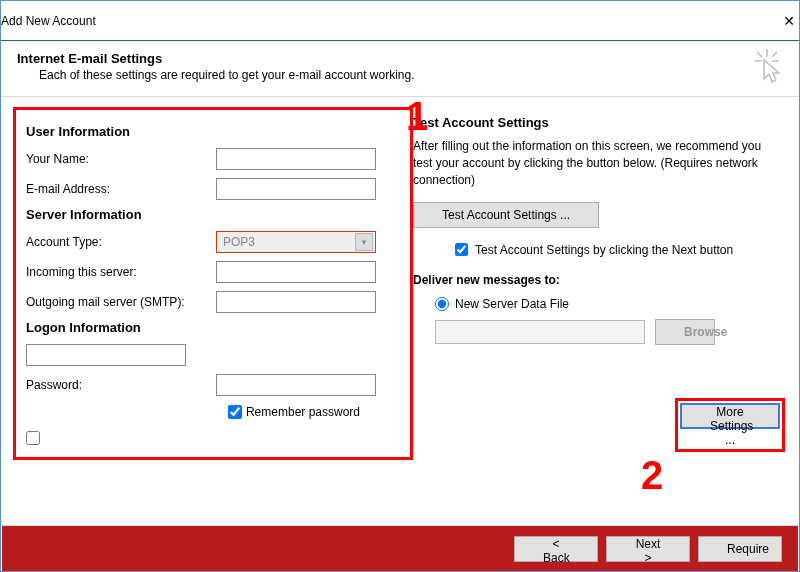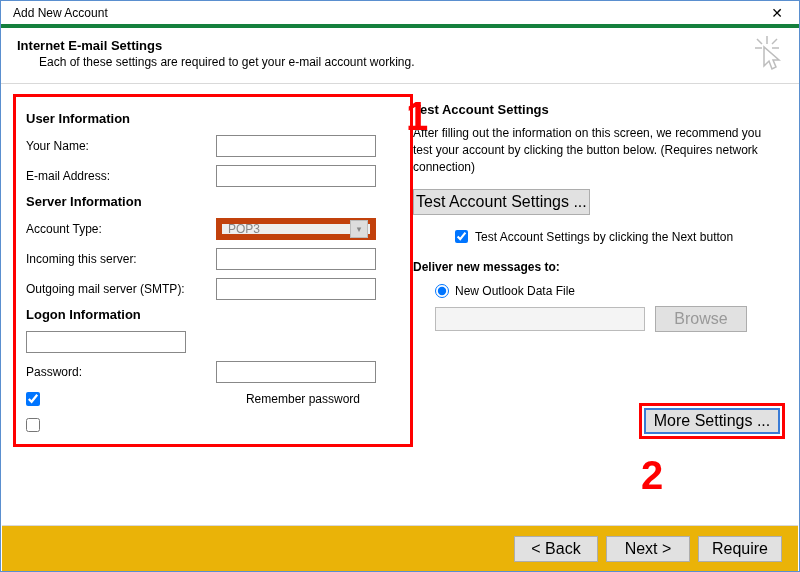--- a/index.html
+++ b/index.html
@@ -15,26 +15,26 @@
     position: relative;
   }
   .dialog {
     width: 800px;
     height: 572px;
     border: 1px solid #5a8fcf;
     background: #fff;
     position: relative;
   }
   .titlebar {
-    height: 27px;
-    border-bottom: 4px solid #15803d;
+    height: 40px;
+    border-bottom: 1px solid #15803d;
     display: flex;
     align-items: center;
     justify-content: space-between;
-    padding: 0 12px;
+    padding: 0 0;
     font-size: 12px;
   }
   .close-x {
     font-size: 14px;
     font-family: Arial, sans-serif;
     cursor: default;
     padding: 0 4px;
   }
   .header {
     padding: 10px 16px 14px 16px;
@@ -94,21 +94,21 @@
     width: 160px;
     height: 22px;
     border: 1px solid #888;
     padding: 0 4px;
     font-size: 12px;
     font-family: inherit;
   }
   .select-disabled {
     width: 160px;
     height: 22px;
-    border: 6px solid #c2410c;
+    border: 1px solid #c2410c;
     background: #eee;
     color: #888;
     display: flex;
     align-items: center;
     justify-content: space-between;
     padding: 0 2px 0 6px;
     font-size: 12px;
   }
   .select-disabled .chev {
     width: 18px;
@@ -122,21 +122,21 @@
     color: #888;
   }
   .checkbox-row {
     display: flex;
     align-items: center;
     gap: 4px;
     margin-top: 4px;
     font-size: 12px;
   }
   .checkbox-row.centered {
-    justify-content: space-between;
+    justify-content: flex-end;
     padding-right: 40px;
     margin-top: 8px;
   }
   .checkbox-row input[type=checkbox] {
     width: 14px;
     height: 14px;
     margin: 0;
   }
   .right-title {
     font-weight: bold;
@@ -146,23 +146,23 @@
   .right-text {
     font-size: 12px;
     line-height: 1.4;
     margin-bottom: 14px;
     padding-right: 8px;
   }
   .btn {
     height: 26px;
     border: 1px solid #adadad;
     background: #e1e1e1;
-    font-size: 16px;
+    font-size: 12px;
     font-family: inherit;
-    padding: 0 2px;
+    padding: 0 28px;
     cursor: default;
   }
   .btn:disabled {
     color: #999;
   }
   .deliver-title {
     font-weight: bold;
     font-size: 12px;
     margin-top: 14px;
     margin-bottom: 10px;
@@ -188,32 +188,33 @@
     margin-top: 6px;
   }
   .existing-wrap input[type=text] {
     width: 210px;
     height: 24px;
     border: 1px solid #bbb;
     background: #f4f4f4;
   }
   .existing-wrap .btn {
     color: #999;
-    width: 92px;
+    width: 60px;
+    font-weight: bold;
   }
   .more-wrap {
     position: absolute;
     right: 2px;
     bottom: 8px;
     border: 3px solid #f00;
     padding: 2px;
   }
   .more-wrap .btn {
     border: 2px solid #3a7bd5;
-    width: 136px;
+    width: 100px;
   }
   .callout-1 {
     position: absolute;
     left: 405px;
     top: 95px;
     font-size: 40px;
     font-weight: 900;
     color: #f00;
     font-family: Arial, sans-serif;
     line-height: 1;
@@ -228,21 +229,21 @@
     font-family: Arial, sans-serif;
     line-height: 1;
   }
   .footer {
     position: absolute;
     bottom: 0;
     left: 1px;
     right: 1px;
     border-top: 1px solid #d9d9d9;
     height: 46px;
-    background: #eab308;
+    background: #b91c1c;
     display: flex;
     justify-content: flex-end;
     align-items: center;
     gap: 8px;
     padding-right: 16px;
   }
   .footer .btn {
     width: 84px;
   }
   .test-checkbox-row {
@@ -331,21 +332,21 @@
       <div class="right-title">Test Account Settings</div>
       <div class="right-text">After filling out the information on this screen, we recommend you test your account by clicking the button below. (Requires network connection)</div>
       <button class="btn">Test Account Settings ...</button>
       <div class="test-checkbox-row">
         <input type="checkbox" checked="" style="">
         <span>Test Account Settings by clicking the Next button</span>
       </div>
       <div class="deliver-title">Deliver new messages to:</div>
       <div class="radio-row">
         <input type="radio" name="deliver" checked="" style="">
-        <span>New Outlook Data File</span>
+        <span>New Server Data File</span>
       </div>
       <div class="existing-wrap">
         <input type="text" disabled="" style="">
         <button class="btn" disabled="">Browse</button>
       </div>
 
       <div class="more-wrap">
         <button class="btn">More Settings ...</button>
       </div>
     </div>

